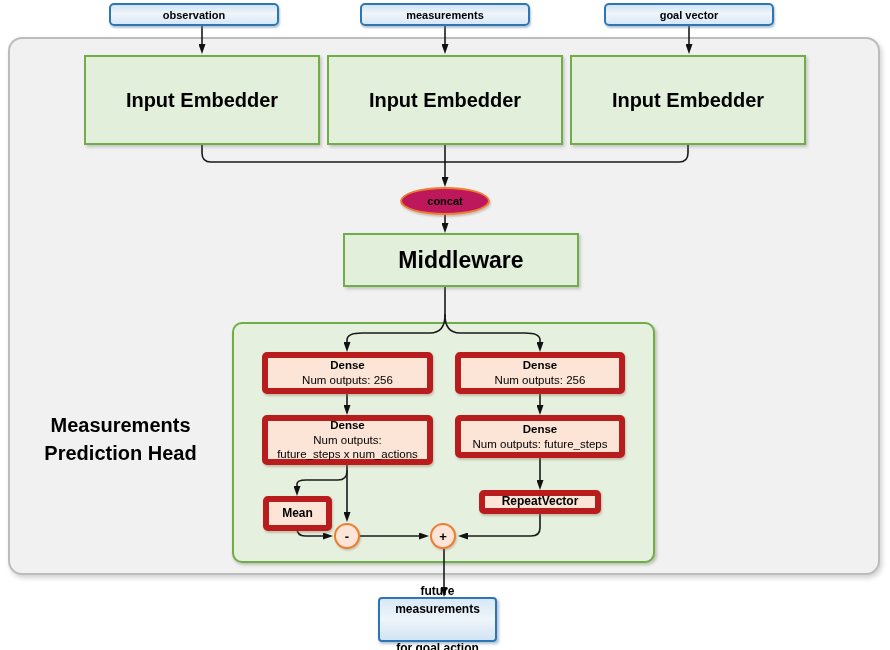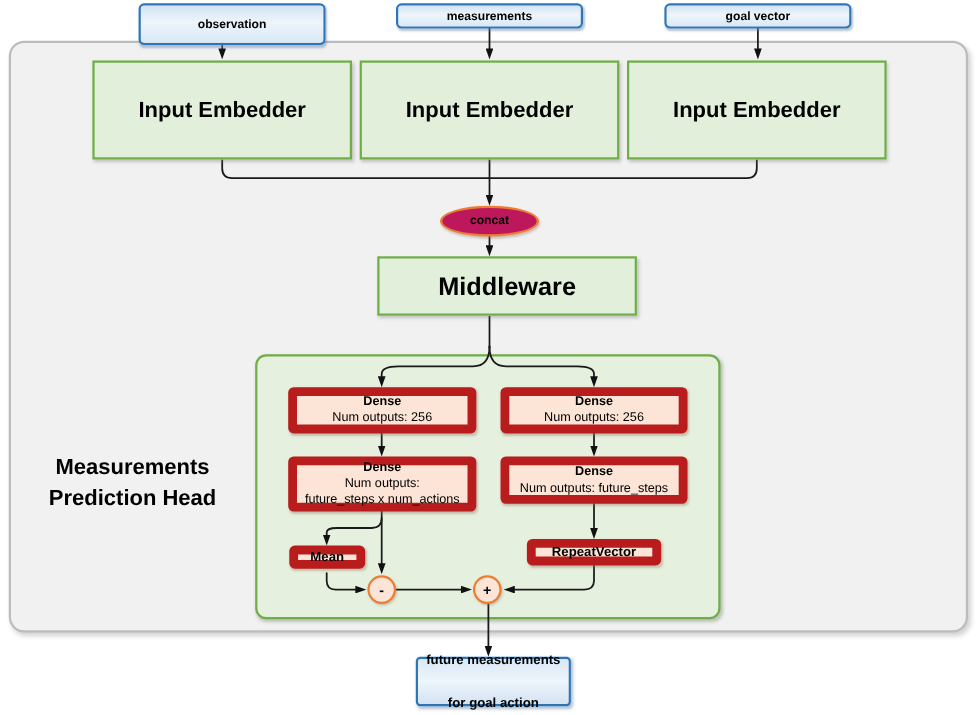--- a/index.html
+++ b/index.html
@@ -32,21 +32,21 @@
     box-shadow:1.5px 2px 3px rgba(110,140,170,0.55);
     font-size:12px; font-weight:bold; line-height:1.55;
   }
   .green {
     background:#e2efda; border:2px solid #70ad47; border-radius:0;
     box-shadow:1.5px 2px 3px rgba(120,120,120,0.4);
   }
   .embed { font-size:20px; font-weight:bold; }
   .mid   { font-size:23px; font-weight:bold; }
   .orange {
-    background:#fce4d6; border:8px solid #b91c1c; border-radius:5px;
+    background:#fce4d6; border:6px solid #b91c1c; border-radius:5px;
     box-shadow:1px 1.5px 2px rgba(150,120,100,0.4);
     font-size:11.5px; line-height:1.3;
   }
   .orange .t { font-weight:bold; }
   .ellipse {
     background:#be185d; border:2.5px solid #ed7d31; border-radius:50%;
     box-shadow:1px 2px 2px rgba(150,120,100,0.4);
     font-size:11px; font-weight:bold;
   }
   .opcircle {
@@ -87,21 +87,21 @@
       <path d="M347 465 L347 513" marker-end="url(#ah)"></path>
       <path d="M347 471 Q347 480 338 480 L306 480 Q297 480 297 484 L297 487" marker-end="url(#ah)"></path>
       <path d="M297 521 L297 528 Q297 536 305 536 L324 536" marker-end="url(#ah)"></path>
       <path d="M360 536 L420 536" marker-end="url(#ah)"></path>
       <path d="M540 458 L540 481" marker-end="url(#ah)"></path>
       <path d="M540 514 L540 528 Q540 536 531 536 L467 536" marker-end="url(#ah)"></path>
       <path d="M444 549 L444 588" marker-end="url(#ah)"></path>
     </g>
   </svg>
 
-  <div class="node io" style="left:126px; top:3px; width:170px; height:38px;">observation</div>
+  <div class="node io" style="left:109px; top:3px; width:170px; height:23px;">observation</div>
   <div class="node io" style="left:360px; top:3px; width:170px; height:23px;">measurements</div>
   <div class="node io" style="left:604px; top:3px; width:170px; height:23px;text-align:center;">goal vector</div>
 
   <div class="node green embed" style="left:84px; top:55px; width:236px; height:90px;">Input Embedder</div>
   <div class="node green embed" style="left:327px; top:55px; width:236px; height:90px;">Input Embedder</div>
   <div class="node green embed" style="left:570px; top:55px; width:236px; height:90px;">Input Embedder</div>
 
   <div class="node ellipse" style="left:400px; top:187px; width:90px; height:28px;">concat</div>
 
   <div class="node green mid" style="left:343px; top:233px; width:236px; height:54px;">Middleware</div>
@@ -123,24 +123,24 @@
   <div class="node orange" style="left:262px; top:415px; width:171px; height:50px;">
     <span class="t line">Dense</span>
     <span class="line">Num outputs:</span>
     <span class="line">future_steps x num_actions</span>
   </div>
   <div class="node orange" style="left:455px; top:415px; width:170px; height:43px;">
     <span class="t line">Dense</span>
     <span class="line">Num outputs: future_steps</span>
   </div>
 
-  <div class="node orange small-label" style="left:263px; top:496px; width:69px; height:21px;">Mean</div>
+  <div class="node orange small-label" style="left:263px; top:496px; width:69px; height:35px;">Mean</div>
   <div class="node orange small-label" style="left:479px; top:490px; width:122px; height:24px;">RepeatVector</div>
 
   <div class="node opcircle" style="left:334px; top:523px; width:26px; height:26px;">-</div>
   <div class="node opcircle" style="left:430px; top:523px; width:26px; height:26px;">+</div>
 
-  <div class="node io-out" style="left:378px; top:597px; width:141px; height:45px;gap:20px;">
+  <div class="node io-out" style="left:378px; top:597px; width:119px; height:45px;gap:20px;">
     <span class="line">future measurements</span>
     <span class="line">for goal action</span>
   </div>
 
 </div>
 
 </body></html>

